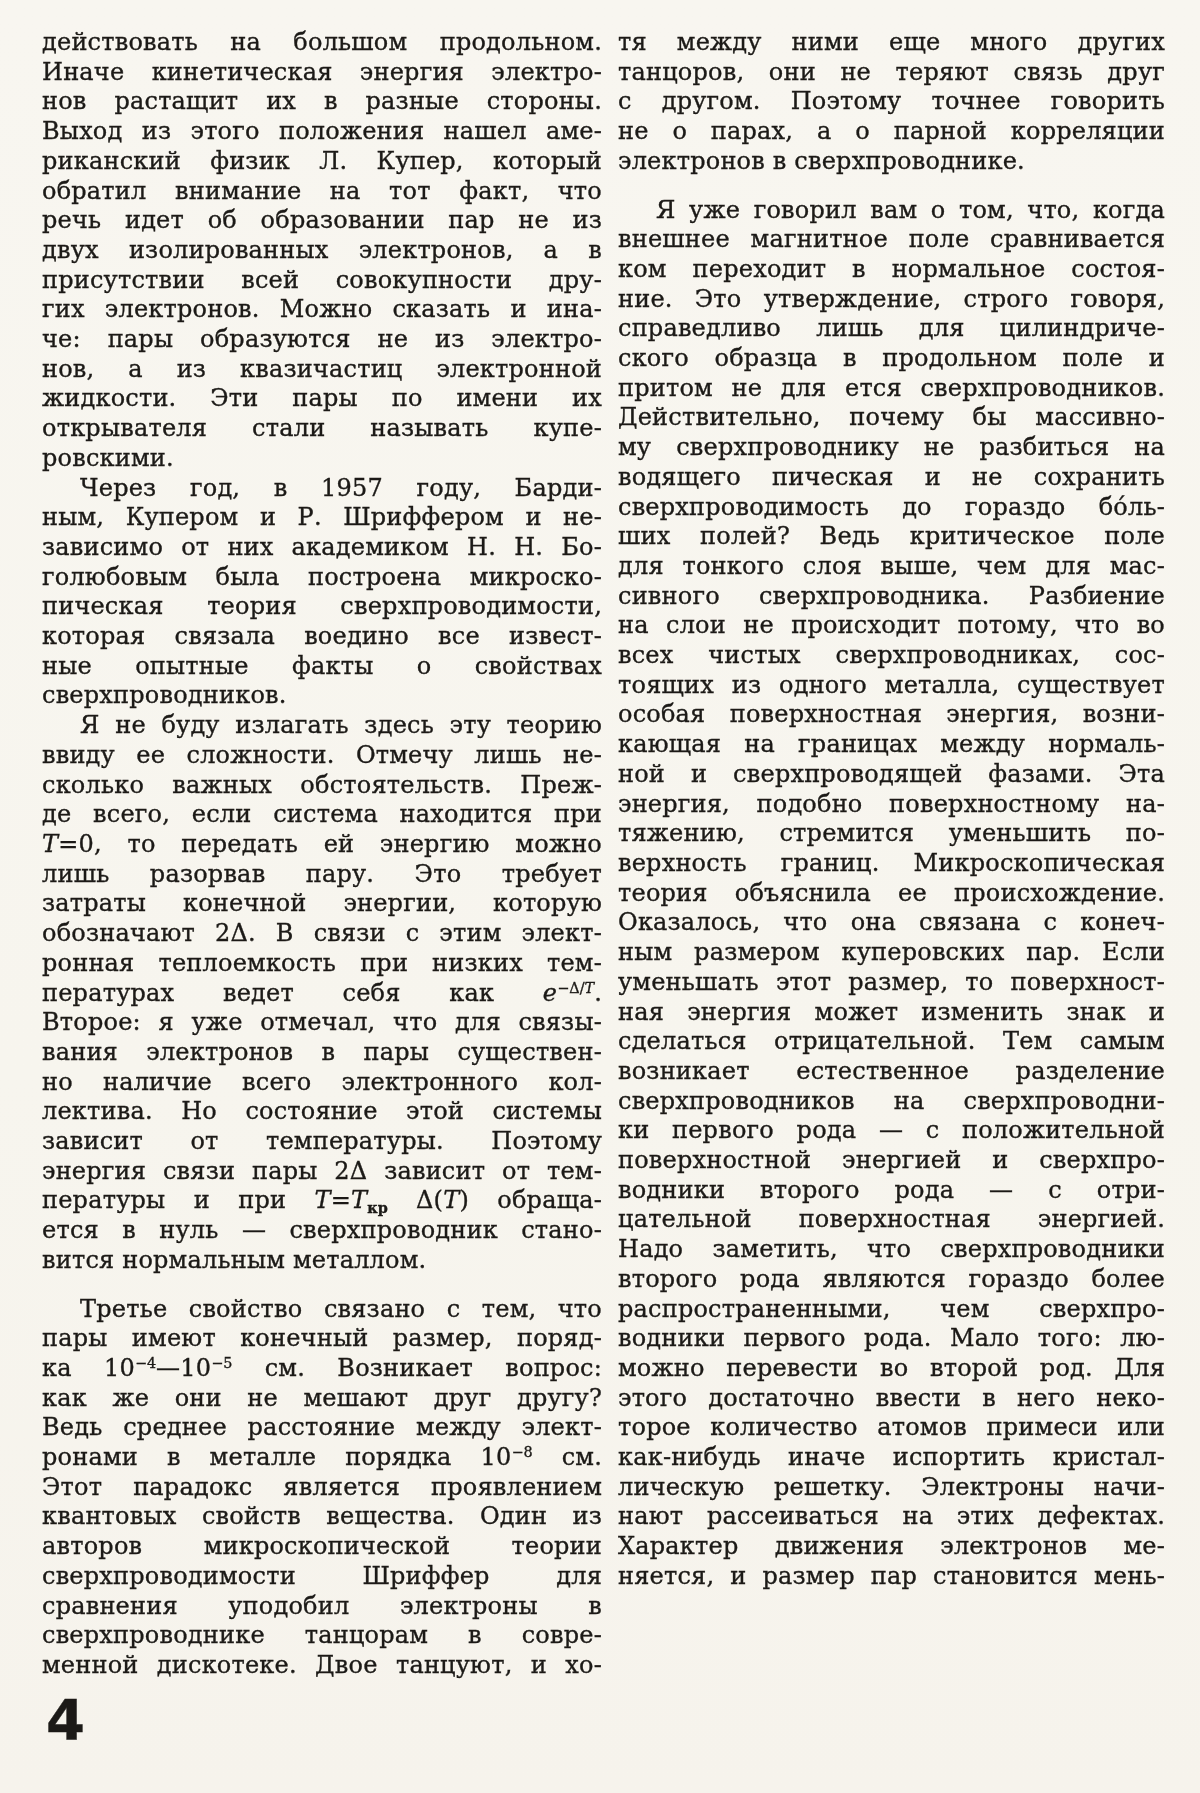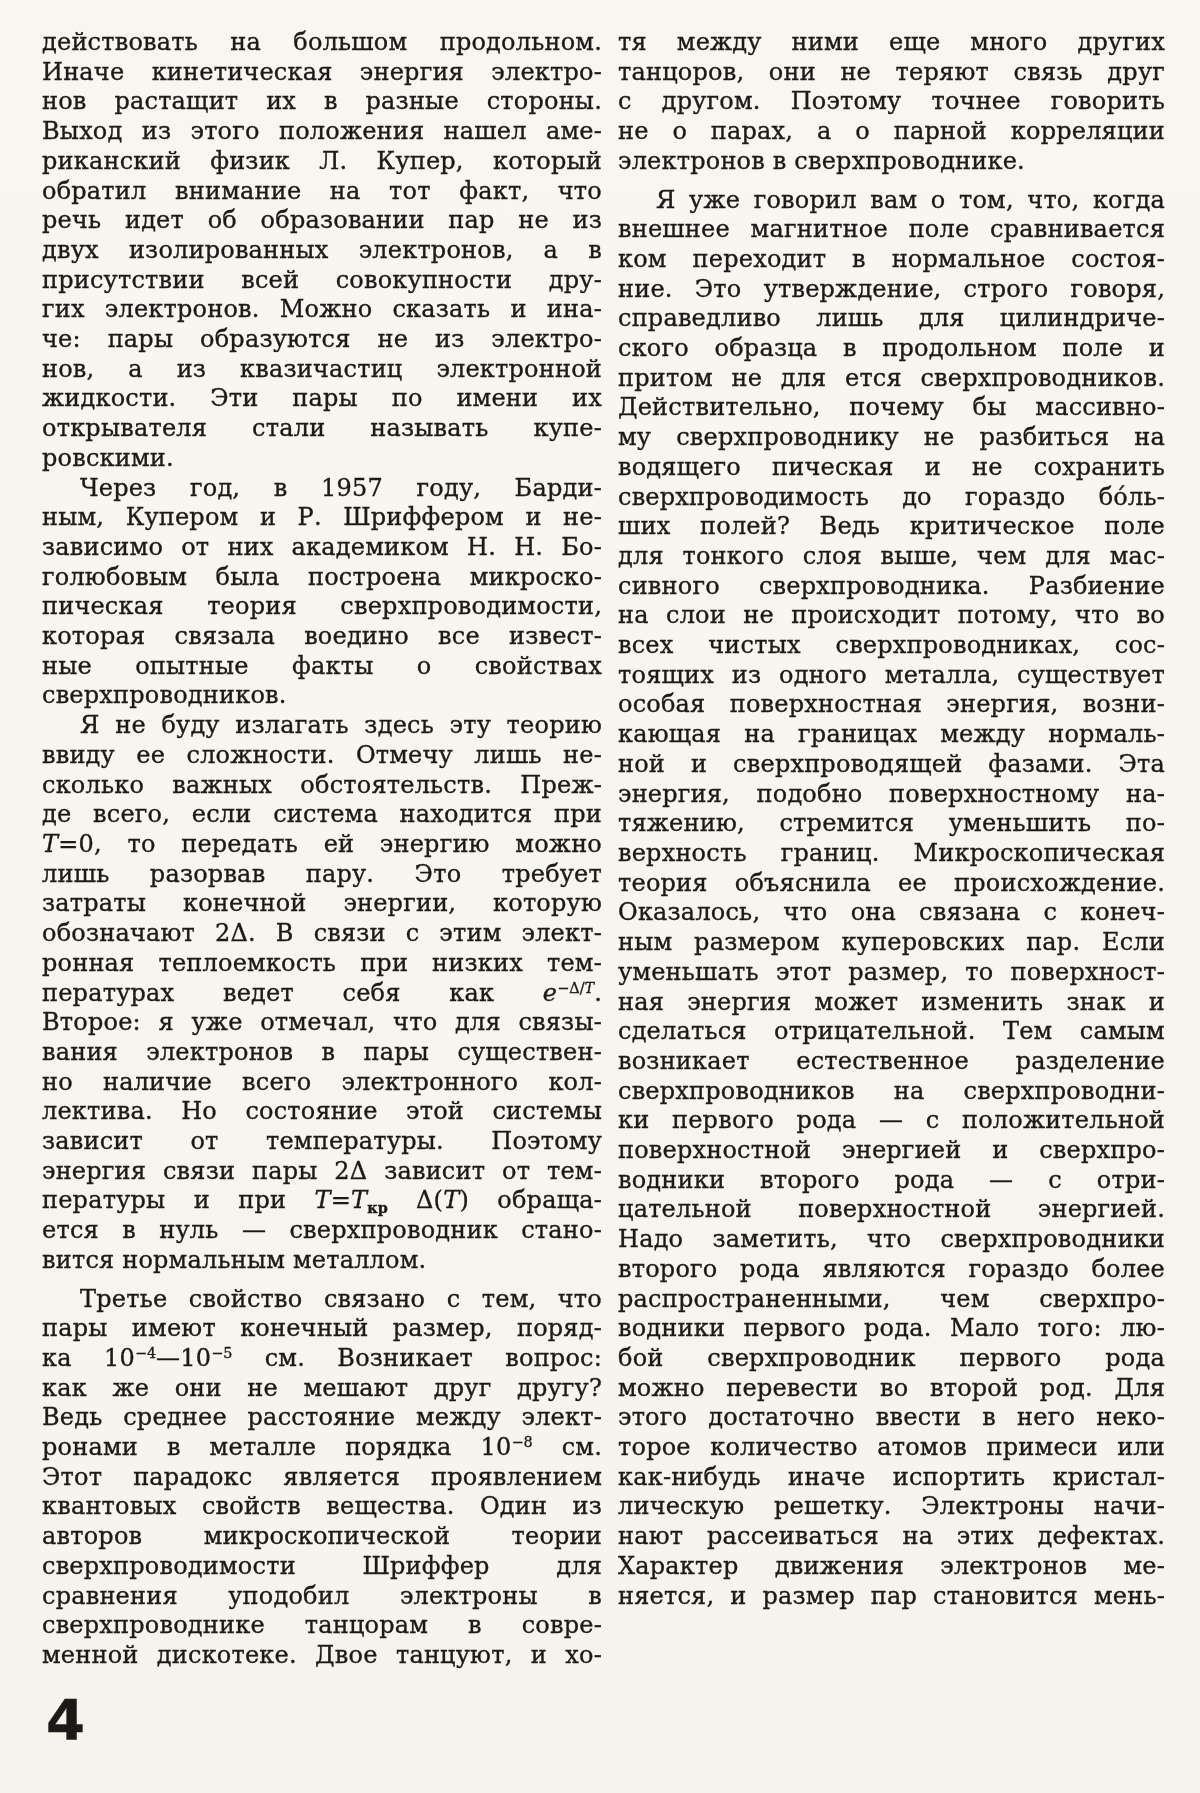--- a/index.html
+++ b/index.html
@@ -20,21 +20,21 @@
     inset: 0;
     background: linear-gradient(180deg, #f8f6f0 0%, #f7f5ee 60%, #f6f3ec 100%);
   }
   .column {
     position: absolute;
     top: 28px;
   }
   .col-left  { left: 42px;  width: 560px; }
   .col-right { left: 618px; width: 547px; }
   .para { margin: 0; }
-  .para.space-before { margin-top: 9px; }
+  .para.space-before { margin-top: 19px; }
   .line {
     font-size: 24px;
     line-height: 29.7px;
     font-weight: 500;
     letter-spacing: 0.2px;
     text-align: justify;
     text-align-last: justify;
     -webkit-text-stroke: 0.35px currentColor;
   }
   .line.no-just { text-align-last: left; }
@@ -165,26 +165,25 @@
         <div class="line">Оказалось, что она связана с конеч-</div>
         <div class="line">ным размером куперовских пар. Если</div>
         <div class="line">уменьшать этот размер, то поверхност-</div>
         <div class="line">ная энергия может изменить знак и</div>
         <div class="line">сделаться отрицательной. Тем самым</div>
         <div class="line">возникает естественное разделение</div>
         <div class="line">сверхпроводников на сверхпроводни-</div>
         <div class="line">ки первого рода — с положительной</div>
         <div class="line">поверхностной энергией и сверхпро-</div>
         <div class="line">водники второго рода — с отри-</div>
-        <div class="line">цательной поверхностной энергией.</div>
+        <div class="line">цательной поверхностная энергией.</div>
         <div class="line">Надо заметить, что сверхпроводники</div>
         <div class="line">второго рода являются гораздо более</div>
         <div class="line">распространенными, чем сверхпро-</div>
         <div class="line">водники первого рода. Мало того: лю-</div>
-        <div class="line">бой сверхпроводник первого рода</div>
         <div class="line">можно перевести во второй род. Для</div>
         <div class="line">этого достаточно ввести в него неко-</div>
         <div class="line">торое количество атомов примеси или</div>
         <div class="line">как-нибудь иначе испортить кристал-</div>
         <div class="line">лическую решетку. Электроны начи-</div>
         <div class="line">нают рассеиваться на этих дефектах.</div>
         <div class="line">Характер движения электронов ме-</div>
         <div class="line">няется, и размер пар становится мень-</div>
       </div>
     </div>

